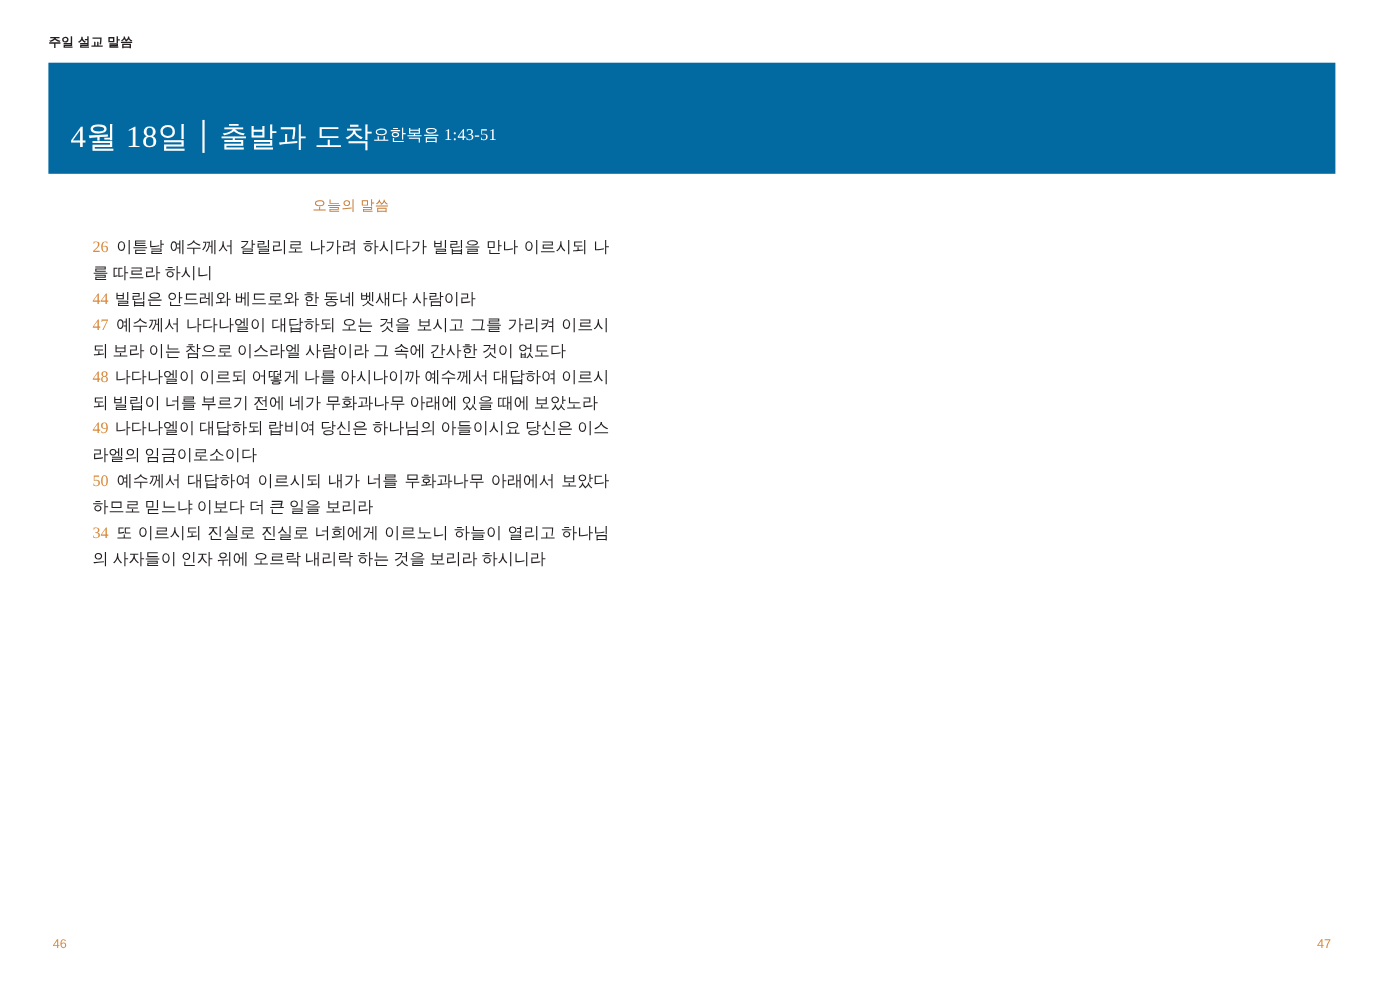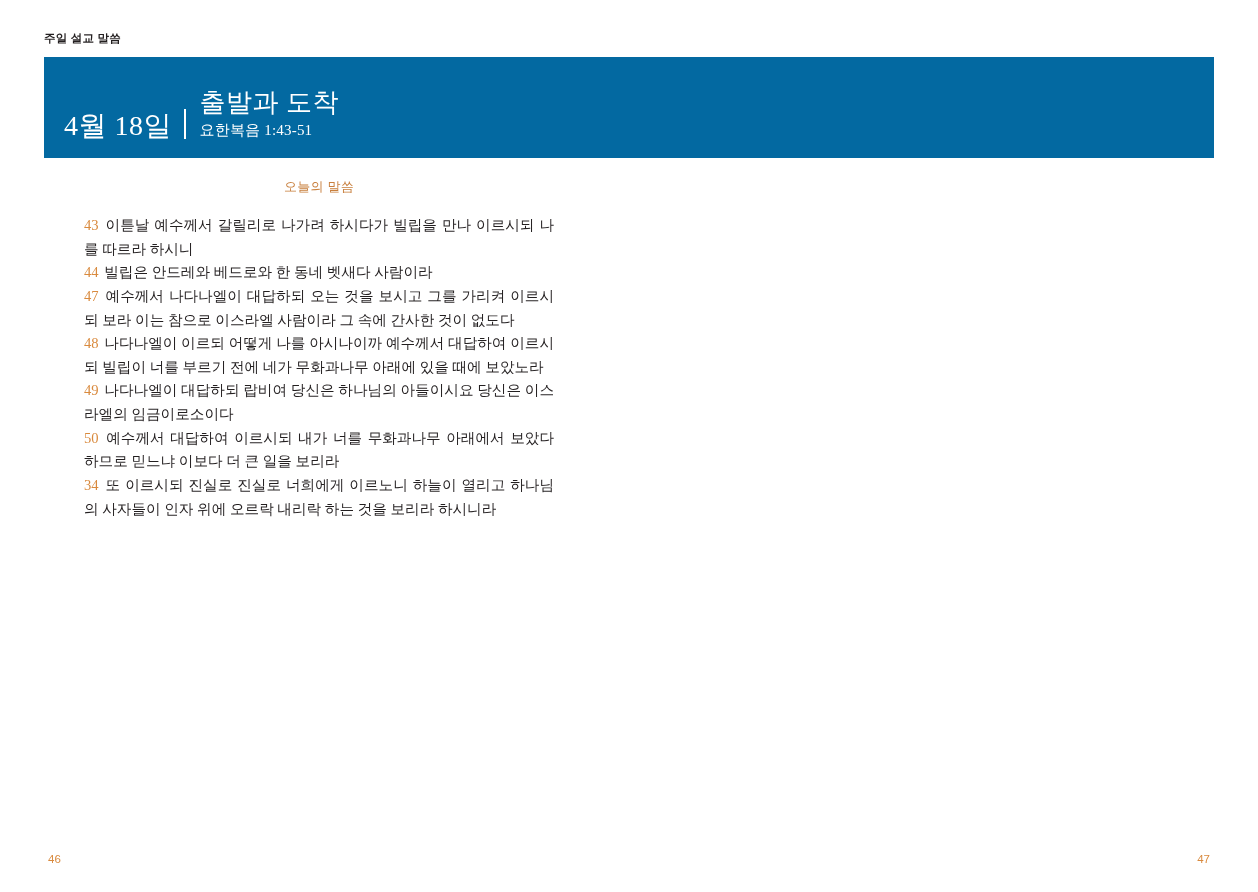--- a/index.html
+++ b/index.html
@@ -58,21 +58,21 @@
   }
   .banner-divider {
     width: 1.5px;
     height: 30px;
     background: #ffffff;
     margin-right: 14px;
     margin-bottom: 1px;
   }
   .banner-titles {
     display: flex;
-    flex-direction: column;
+    flex-direction: row;
     font-family: Liberation Serif, serif;
   }
   .banner-title {
     font-size: 26px;
     color: #ffffff;
     line-height: 1.1;
     letter-spacing: 0.5px;
   }
   .banner-ref {
     font-size: 15px;
@@ -147,21 +147,21 @@
       <div class="banner-titles">
         <div class="banner-title">출발과 도착</div>
         <div class="banner-ref">요한복음 1:43-51</div>
       </div>
     </div>
   </div>
 
   <div class="col col-left">
     <div class="col-heading">오늘의 말씀</div>
     <div class="verses" id="verses">
-        <div class="verse-block"><span class="verse-num">43</span><span class="verse"> 이튿날 예수께서 갈릴리로 나가려 하시다가 빌립을 만나 이르시되 나를 따르라 하시니</span></div>
+        <div class="verse-block"><span class="verse-num">26</span><span class="verse"> 이튿날 예수께서 갈릴리로 나가려 하시다가 빌립을 만나 이르시되 나를 따르라 하시니</span></div>
         <div class="verse-block"><span class="verse-num">44</span><span class="verse"> 빌립은 안드레와 베드로와 한 동네 벳새다 사람이라</span></div>
         <div class="verse-block"><span class="verse-num">47</span><span class="verse"> 예수께서 나다나엘이 대답하되 오는 것을 보시고 그를 가리켜 이르시되 보라 이는 참으로 이스라엘 사람이라 그 속에 간사한 것이 없도다</span></div>
         <div class="verse-block"><span class="verse-num">48</span><span class="verse"> 나다나엘이 이르되 어떻게 나를 아시나이까 예수께서 대답하여 이르시되 빌립이 너를 부르기 전에 네가 무화과나무 아래에 있을 때에 보았노라</span></div>
         <div class="verse-block"><span class="verse-num">49</span><span class="verse"> 나다나엘이 대답하되 랍비여 당신은 하나님의 아들이시요 당신은 이스라엘의 임금이로소이다</span></div>
         <div class="verse-block"><span class="verse-num">50</span><span class="verse"> 예수께서 대답하여 이르시되 내가 너를 무화과나무 아래에서 보았다 하므로 믿느냐 이보다 더 큰 일을 보리라</span></div>
         <div class="verse-block"><span class="verse-num">34</span><span class="verse"> 또 이르시되 진실로 진실로 너희에게 이르노니 하늘이 열리고 하나님의 사자들이 인자 위에 오르락 내리락 하는 것을 보리라 하시니라</span></div>
       </div>
   </div>
 
 

